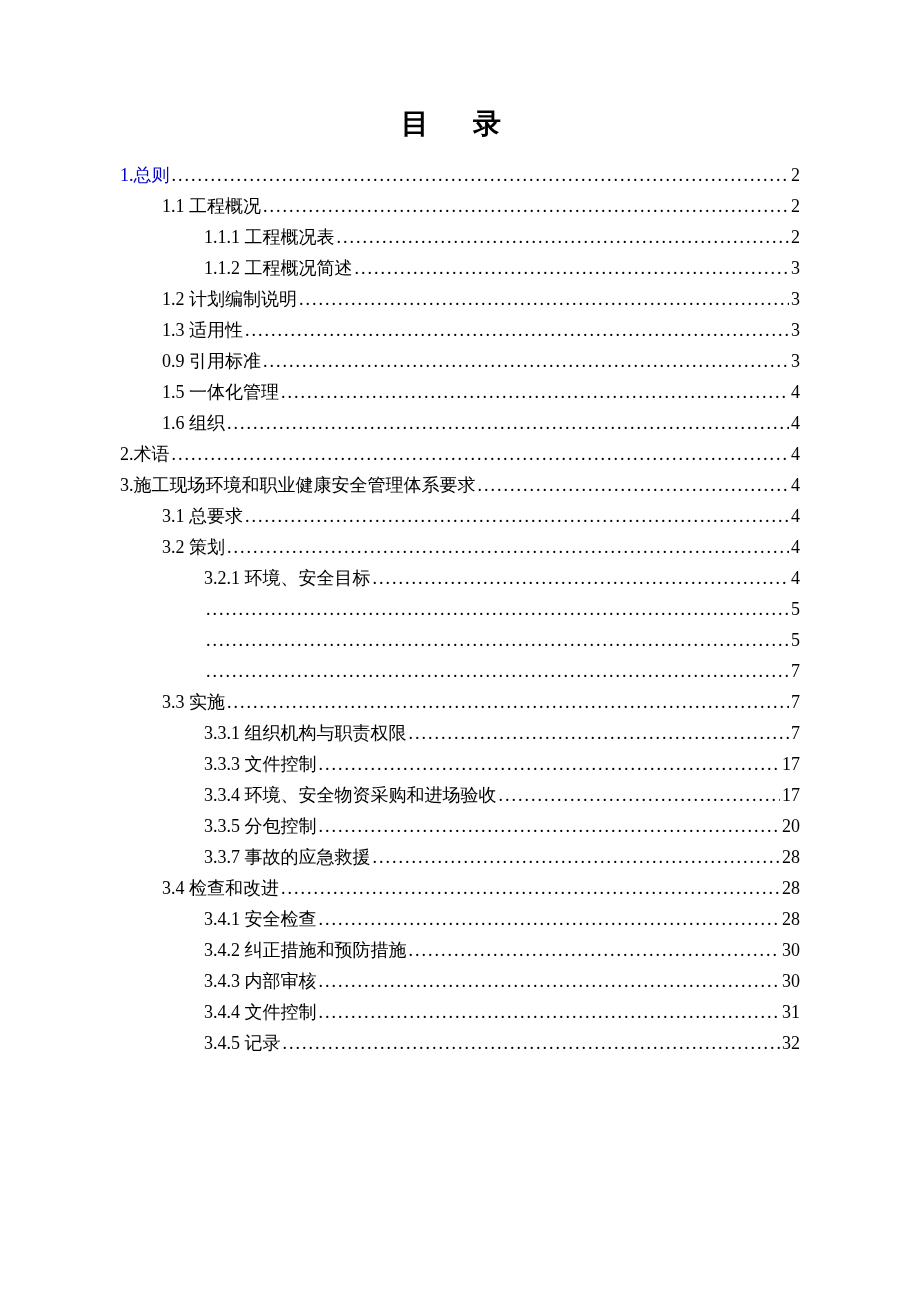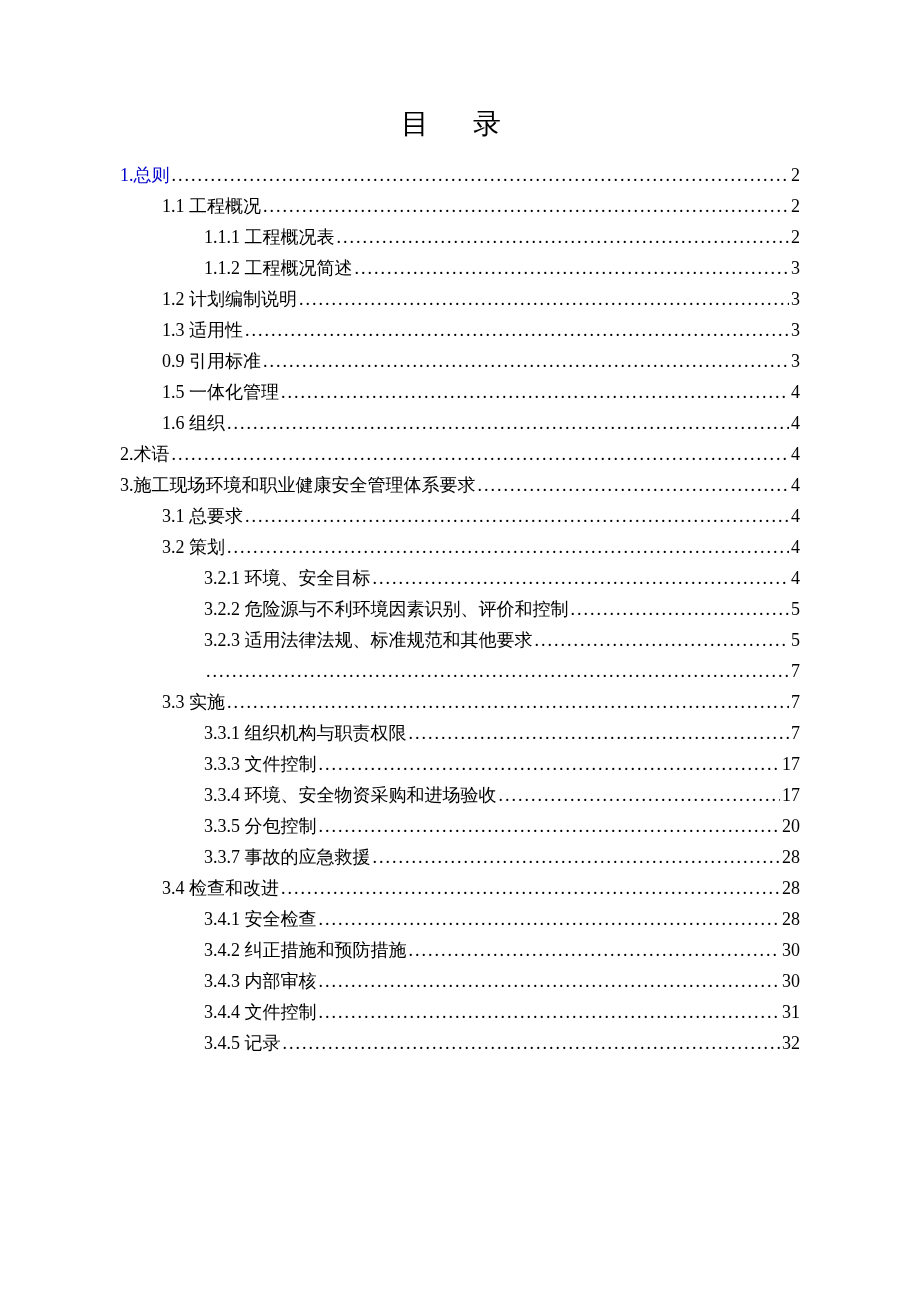--- a/index.html
+++ b/index.html
@@ -11,21 +11,21 @@
       padding: 0;
       width: 920px;
       line-height: 1.0;
     }
     .page {
       padding: 110px 120px 60px 120px;
     }
     .title {
       text-align: center;
       font-size: 28px;
-      font-weight: normal;
+      font-weight: bold;
       letter-spacing: 18px;
       margin-bottom: 28px;
       font-family: "SimHei", "黑体", sans-serif;
     }
     .toc-line {
       display: flex;
       align-items: baseline;
       margin-bottom: 13px;
       white-space: nowrap;
     }
@@ -122,26 +122,24 @@
         <span class="label">3.2 策划</span>
         <span class="leader"></span>
         <span class="page">4</span>
       </div>
       <div class="toc-line lvl-3">
         <span class="label">3.2.1 环境、安全目标</span>
         <span class="leader"></span>
         <span class="page">4</span>
       </div>
       <div class="toc-line lvl-3">
-        <span class="label">3.2.2  危险源与不利环境因素识别、评价和控制</span>
         <span class="leader"></span>
         <span class="page">5</span>
       </div>
       <div class="toc-line lvl-3">
-        <span class="label">3.2.3 适用法律法规、标准规范和其他要求</span>
         <span class="leader"></span>
         <span class="page">5</span>
       </div>
       <div class="toc-line lvl-3">
         <span class="leader"></span>
         <span class="page">7</span>
       </div>
       <div class="toc-line lvl-2">
         <span class="label">3.3 实施</span>
         <span class="leader"></span>

